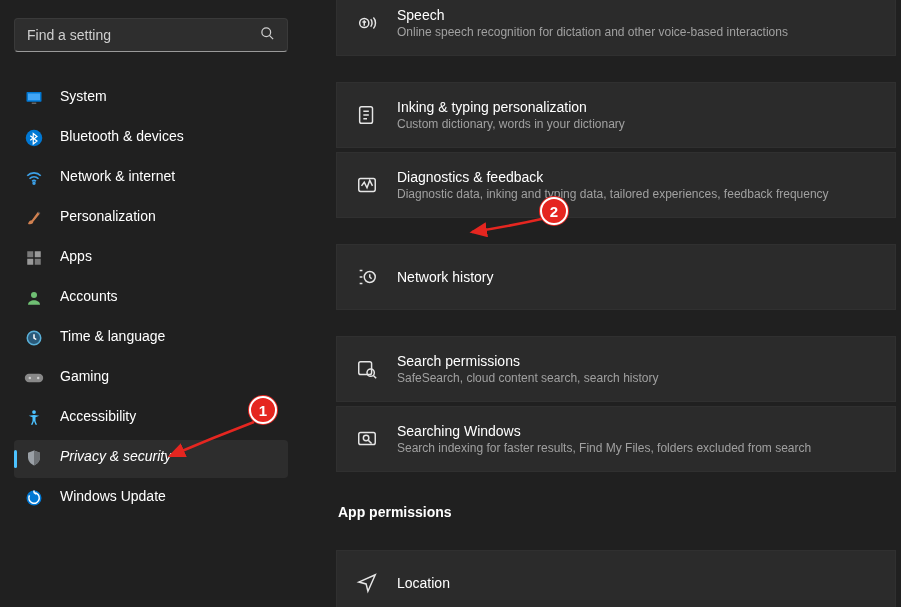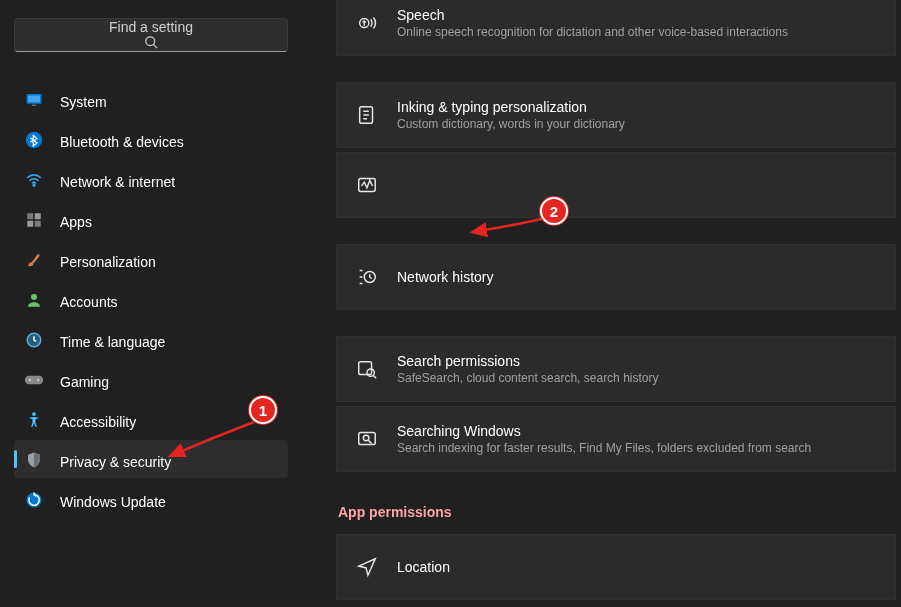--- a/index.html
+++ b/index.html
@@ -26,44 +26,44 @@
     justify-content: space-between;
     background: #2e2e2e;
     border: 1px solid #3a3a3a;
     border-bottom: 1px solid #9a9a9a;
     border-radius: 4px;
     height: 34px;
     padding: 0 12px;
     margin-bottom: 26px;
     color: #cfcfcf;
     font-size: 14px;
-    flex-direction: column;
   }
   .search-box .icon { color: #cfcfcf; }
   .nav-item {
     display: flex;
-    align-items: flex-end;
+    align-items: flex-start;
     gap: 16px;
     padding: 8px 10px;
     border-radius: 4px;
     font-size: 14px;
     cursor: default;
     position: relative;
     height: 38px;
   }
   .nav-item .icon-slot {
     width: 20px;
     height: 20px;
     display: flex;
     align-items: center;
     justify-content: center;
     font-size: 16px;
   }
   .nav-item.selected {
     background: #2d2d2d;
+    font-style: italic;
   }
   .nav-item.selected::before {
     content: "";
     position: absolute;
     left: 0;
     top: 10px;
     bottom: 10px;
     width: 3px;
     border-radius: 2px;
     background: #4cc2ff;
@@ -102,22 +102,22 @@
   }
   .card .card-text .subtitle {
     font-size: 12px;
     color: #a0a0a0;
     margin-top: 2px;
   }
   .section-gap { height: 22px; }
   .section-header {
     font-size: 14px;
     font-weight: 600;
-    color: #fca5a5;
-    margin: 32px 0 14px 2px;
+    color: #ffffff;
+    margin: 32px 0 30px 2px;
   }
 
   
   .annot-badge {
     position: absolute;
     width: 28px;
     height: 28px;
     border-radius: 50%;
     background: #e52620;
     border: 2px solid #fff;
@@ -179,37 +179,37 @@
           <path d="M9.5 16.5c1.5-1.5 3.5-1.5 5 0"></path>
           <circle cx="12" cy="19" r="1.2" fill="#3ca0e7"></circle>
         </svg>
     </span>
     <span>Network &amp; internet</span>
   </div>
 
   <div class="nav-item">
     <span class="icon-slot">
       <svg width="18" height="18" viewBox="0 0 24 24">
+          <path d="M4 20c1-4 3-5 5-5l8-11 3 2-9 11c0 2-2 4-7 3z" fill="#d08050"></path>
+          <path d="M17 4l3 2" stroke="#555" stroke-width="2"></path>
+        </svg>
+    </span>
+    <span>Personalization</span>
+  </div>
+
+  <div class="nav-item">
+    <span class="icon-slot">
+      <svg width="18" height="18" viewBox="0 0 24 24">
           <rect x="3" y="3" width="8" height="8" fill="#7a7a7a"></rect>
           <rect x="13" y="3" width="8" height="8" fill="#9a9a9a"></rect>
           <rect x="3" y="13" width="8" height="8" fill="#9a9a9a"></rect>
           <rect x="13" y="13" width="8" height="8" fill="#7a7a7a"></rect>
         </svg>
     </span>
     <span>Apps</span>
-  </div>
-
-  <div class="nav-item">
-    <span class="icon-slot">
-      <svg width="18" height="18" viewBox="0 0 24 24">
-          <path d="M4 20c1-4 3-5 5-5l8-11 3 2-9 11c0 2-2 4-7 3z" fill="#d08050"></path>
-          <path d="M17 4l3 2" stroke="#555" stroke-width="2"></path>
-        </svg>
-    </span>
-    <span>Personalization</span>
   </div>
 
   <div class="nav-item">
     <span class="icon-slot">
       <svg width="18" height="18" viewBox="0 0 24 24" fill="#6fbf73">
           <circle cx="12" cy="8" r="4"></circle>
           <path d="M4 21c0-4 4-6 8-6s8 2 8 6z"></path>
         </svg>
     </span>
     <span>Accounts</span>
@@ -310,20 +310,24 @@
     </div>
   </div>
 
   <div class="card">
     <span class="card-icon">
       <svg width="22" height="22" viewBox="0 0 24 24" fill="none" stroke="#e6e6e6" stroke-width="1.6">
           <rect x="3" y="5" width="18" height="14" rx="2"></rect>
           <path d="M6 13l3-4 3 6 3-8 3 6"></path>
         </svg>
     </span>
+    <div class="card-text">
+      <div class="title">Diagnostics &amp; feedback</div>
+      <div class="subtitle">Diagnostic data, inking and typing data, tailored experiences, feedback frequency</div>
+    </div>
   </div>
 
   <div class="section-gap"></div>
 
   <div class="card">
     <span class="card-icon">
       <svg width="22" height="22" viewBox="0 0 24 24" fill="none" stroke="#e6e6e6" stroke-width="1.6">
           <path d="M4 5h3M4 12h3M4 19h3"></path>
           <circle cx="15" cy="12" r="6"></circle>
           <path d="M15 9v3l2 2"></path>

